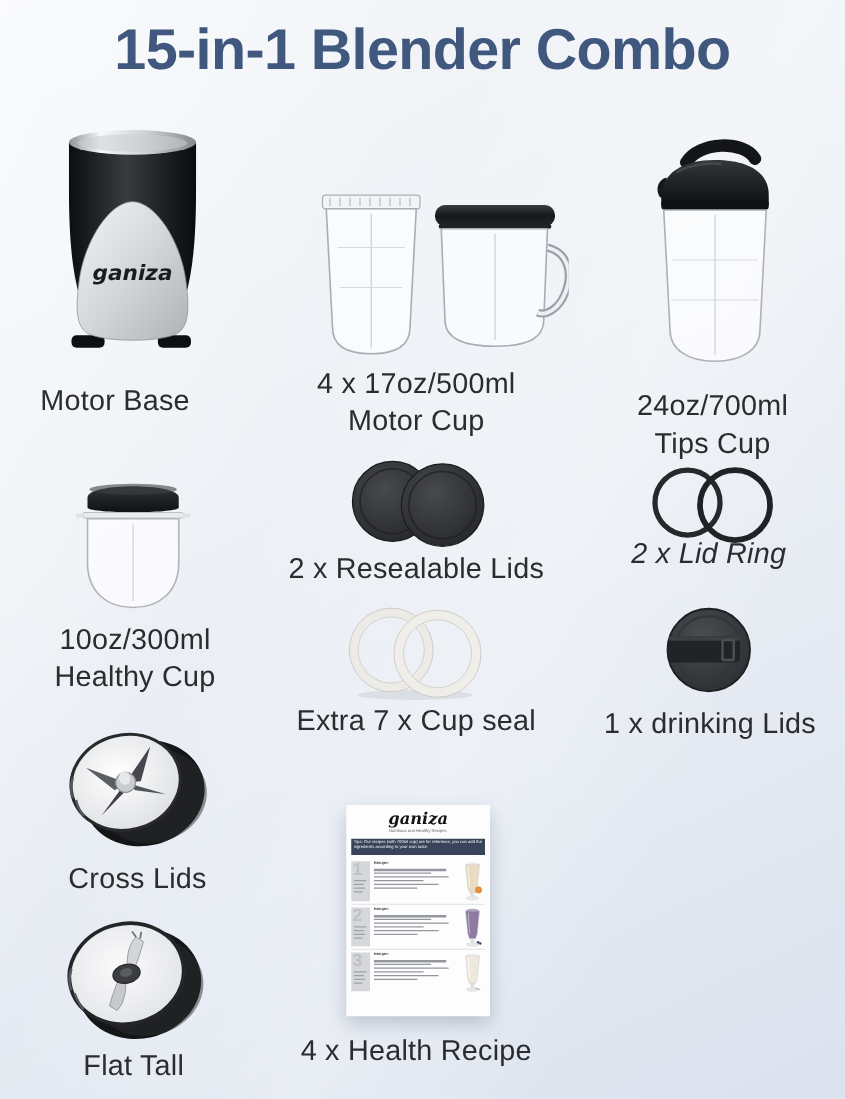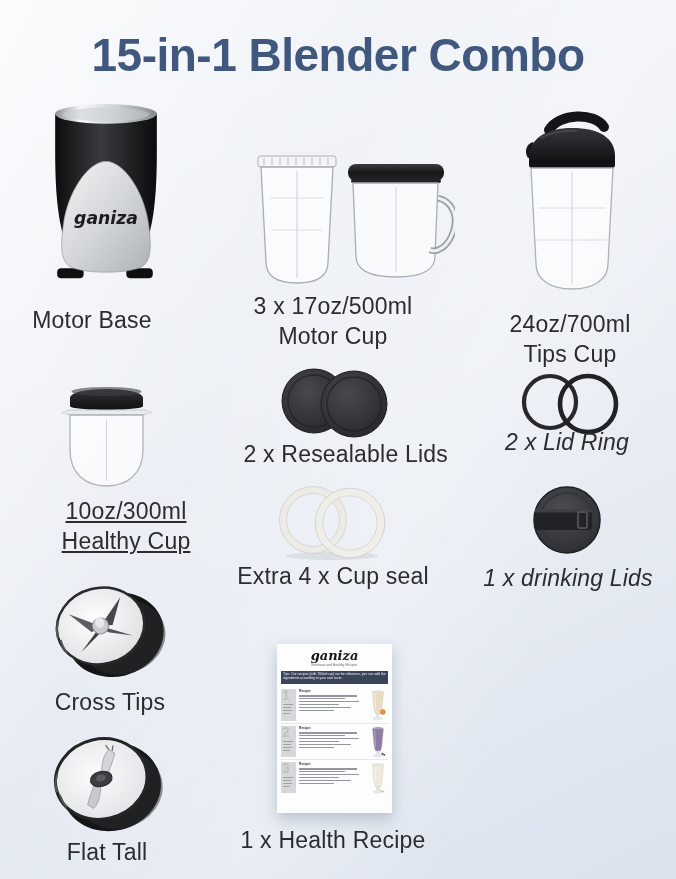--- a/index.html
+++ b/index.html
@@ -7,21 +7,21 @@
     position:relative;width:676px;height:879px;overflow:hidden;
     font-family:"Liberation Sans",sans-serif;
     background:linear-gradient(155deg,#f4f6f9 0%,#eef1f6 38%,#e6ebf3 68%,#dbe2ee 100%);
   }
   .canvas::before{
     content:"";position:absolute;inset:0;
     background:linear-gradient(115deg,rgba(255,255,255,.55) 0%,rgba(255,255,255,0) 35%,rgba(255,255,255,.25) 60%,rgba(255,255,255,0) 78%);
     pointer-events:none;
   }
   .page-title{
-    position:absolute;top:28px;left:0;width:676px;text-align:center;
+    position:absolute;top:12px;left:0;width:676px;text-align:center;
     font-size:46px;font-weight:bold;letter-spacing:-.5px;color:#40587e;
   }
   .fig{position:absolute;}
   .fig svg{width:100%;height:100%;display:block;}
   .item-label{
     position:absolute;text-align:center;font-size:23px;line-height:1.3;
     color:#2b2c2e;letter-spacing:.2px;
   }
   
   .f-motor{left:45px;top:102px;width:122px;height:188px;}
@@ -31,25 +31,25 @@
   .f-lidring{left:520px;top:368px;width:106px;height:72px;}
   .f-grind{left:58px;top:378px;width:97px;height:119px;}
   .f-cupseal{left:275px;top:482px;width:116px;height:80px;}
   .f-drink{left:530px;top:482px;width:74px;height:76px;}
   .f-cross{left:50px;top:576px;width:118px;height:110px;}
   .f-flat{left:46px;top:726px;width:120px;height:112px;}
   
   .l-motor{left:2px;top:306px;width:180px;}
   .l-middle{left:233px;top:292px;width:200px;}
   .l-tall{left:470px;top:310px;width:200px;}
-  .l-reseal{left:218px;top:440px;width:230px;text-align:right;}
+  .l-reseal{left:218px;top:440px;width:230px;}
   .l-lidring{left:467px;top:428px;width:200px;font-style:italic;}
-  .l-grind{left:31px;top:497px;width:190px;text-decoration:underline;}
+  .l-grind{left:13px;top:497px;width:190px;}
   .l-cupseal{left:218px;top:562px;width:230px;}
-  .l-drink{left:463px;top:564px;width:210px;font-style:italic;}
+  .l-drink{left:463px;top:564px;width:210px;}
   .l-cross{left:15px;top:688px;width:190px;}
   .l-flat{left:12px;top:838px;width:190px;}
   .l-recipe{left:208px;top:826px;width:250px;}
   
   .recipe-card{
     position:absolute;left:277px;top:644px;width:115px;height:169px;
     background:#fdfdfd;box-shadow:0 6px 14px rgba(100,112,135,.35);
     box-sizing:border-box;padding:5px 4px 3px 4px;
   }
   .rc-logo{text-align:center;font-family:"DejaVu Serif",serif;font-style:italic;
@@ -137,21 +137,21 @@
       <path d="M20 48 H74 M22 80 H72" stroke="#d7dbdf" stroke-width=".9"></path>
       <rect x="98" y="14" width="96" height="17" rx="8" fill="url(#mugLid)"></rect>
       <rect x="101" y="29" width="90" height="4" rx="2" fill="#212225"></rect>
       <path d="M103 33 L106 106 C106 119 117 127 146 127 C175 127 185 119 185 106 L188 33 Z" fill="rgba(250,251,252,.82)" stroke="#a8aeb5" stroke-width="1.3"></path>
       <path d="M146 37 V122" stroke="#ccd1d6" stroke-width="1"></path>
       <path d="M188 48 C204 52 208 68 203 82 C198 97 187 103 180 100" fill="none" stroke="#99a0a7" stroke-width="6.5"></path>
       <path d="M188 48 C204 52 208 68 203 82 C198 97 187 103 180 100" fill="none" stroke="#eef1f4" stroke-width="3"></path>
     </svg>
   </div>
   <div class="item-label l-middle">
-    <div>3 x 17oz/500ml</div>
+    <div>4 x 17oz/500ml</div>
     <div>Motor Cup</div>
   </div>
 
   <div class="fig f-tall">
     <svg viewBox="0 0 110 192" preserveAspectRatio="none">
       <defs>
         <linearGradient id="tcLid" x1="0" y1="0" x2="0" y2="1">
           <stop offset="0" stop-color="#34363a"></stop>
             <stop offset="1" stop-color="#0e0f11"></stop>
         </linearGradient>
@@ -226,21 +226,21 @@
       <ellipse cx="57" cy="74" rx="46" ry="4" fill="rgba(140,148,160,.18)"></ellipse>
       <circle cx="38" cy="38" r="30" fill="none" stroke="#edebe6" stroke-width="6.5"></circle>
       <circle cx="38" cy="38" r="33.5" fill="none" stroke="#cfccc7" stroke-width=".8"></circle>
       <circle cx="38" cy="38" r="26.5" fill="none" stroke="#d4d1cc" stroke-width=".8"></circle>
       <circle cx="75" cy="41" r="31" fill="none" stroke="#f0eee9" stroke-width="7"></circle>
       <circle cx="75" cy="41" r="34.8" fill="none" stroke="#cfccc7" stroke-width=".8"></circle>
       <circle cx="75" cy="41" r="27.2" fill="none" stroke="#d4d1cc" stroke-width=".8"></circle>
     </svg>
   </div>
   <div class="item-label l-cupseal">
-    <div>Extra 4 x Cup seal</div>
+    <div>Extra 7 x Cup seal</div>
   </div>
 
   <div class="fig f-drink">
     <svg viewBox="0 0 74 76" preserveAspectRatio="none">
       <defs>
         <radialGradient id="dlid" cx=".42" cy=".35" r=".85">
           <stop offset="0" stop-color="#4b4e52"></stop>
             <stop offset="1" stop-color="#26282b"></stop>
         </radialGradient>
       </defs>
@@ -271,21 +271,21 @@
         <path d="M52 48 L78 25 L64 50 Z" fill="#46484d"></path>
         <path d="M52 48 L24 29 L42 52 Z" fill="#5a5d62"></path>
         <path d="M52 48 L27 69 L48 56 Z" fill="#3d3f44"></path>
         <path d="M52 48 L81 65 L58 56 Z" fill="#515459"></path>
         <circle cx="52" cy="48" r="8" fill="#caccd0" stroke="#8e9196" stroke-width="1"></circle>
         <ellipse cx="52" cy="44.5" rx="4.5" ry="5.5" fill="#e6e8ea"></ellipse>
       </g>
     </svg>
   </div>
   <div class="item-label l-cross">
-    <div>Cross Tips</div>
+    <div>Cross Lids</div>
   </div>
 
   <div class="fig f-flat">
     <svg viewBox="0 0 120 112" preserveAspectRatio="none">
       <defs>
         <radialGradient id="fbFace" cx=".45" cy=".42" r=".75">
           <stop offset="0" stop-color="#fbfbfc"></stop>
             <stop offset="1" stop-color="#dddfe2"></stop>
         </radialGradient>
       </defs>
@@ -412,16 +412,16 @@
             <rect x="9.3" y="36" width="3.4" height="4" fill="#e4e2dd" stroke="#c6c9cd" stroke-width=".4"></rect>
             <ellipse cx="11" cy="42.5" rx="7" ry="2" fill="#e9eaeb" stroke="#c9ccd0" stroke-width=".5"></ellipse>
             <path d="M14 41 L20 43" stroke="#c9b99a" stroke-width="1.6"></path>
           </svg>
         </div>
       </div>
 
     </div>
   </div>
   <div class="item-label l-recipe">
-    <div>1 x Health Recipe</div>
+    <div>4 x Health Recipe</div>
   </div>
 
 </div>
 
 </body></html>

